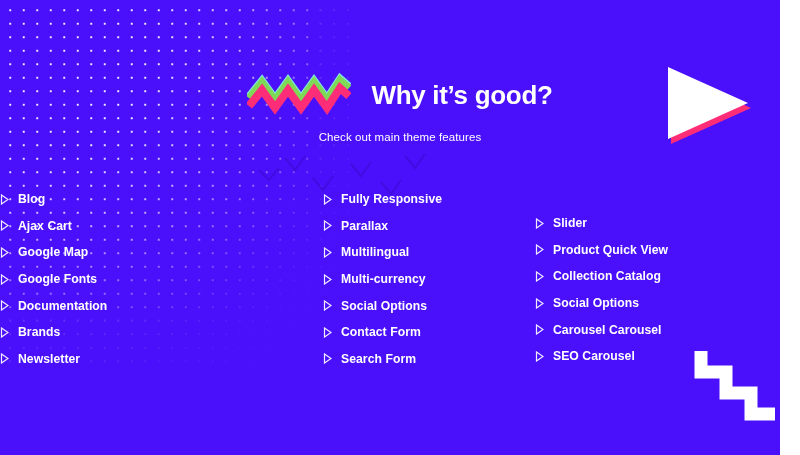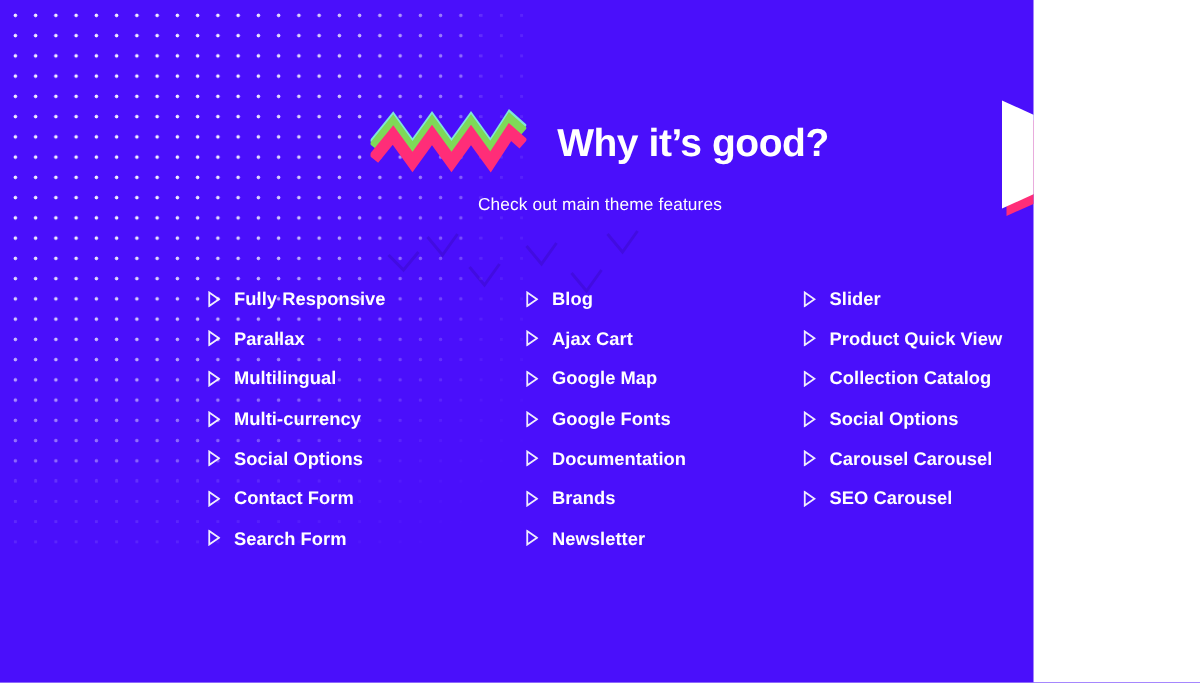--- a/index.html
+++ b/index.html
@@ -6,21 +6,21 @@
   * { margin:0; padding:0; box-sizing:border-box; }
 
   html, body {
     width:800px; height:455px;
     overflow:hidden;
     font-family:"Liberation Sans", sans-serif;
   }
 
   #stage {
     position:relative;
-    width:689px; height:455px;
+    width:780px; height:455px;
     background:#4a0ffb;
     overflow:hidden;
   }
 
   
   #dot-pattern {
     position:absolute;
     left:-10px; top:-10px;
     width:330px; height:330px;
     background-image:
@@ -117,21 +117,21 @@
   
   #features {
     position:absolute;
     left:0; top:186px;
     width:800px;
     display:flex;
   }
   .feature-column { position:relative; }
   #feature-column-0 { margin-left:138px; width:212px; }
   #feature-column-1 { width:185px; }
-  #feature-column-2 { width:200px; }
+  #feature-column-2 { width:200px;margin-top:24px; }
 
   .feature-item {
     display:flex;
     align-items:center;
     height:26.6px;
     gap:9px;
   }
   .bullet-icon {
     flex:0 0 auto;
     width:9px; height:11px;
@@ -198,20 +198,65 @@
       <polyline points="30,10 40,22 50,8"></polyline>
       <polyline points="58,30 68,42 78,28"></polyline>
       <polyline points="96,16 106,28 116,14"></polyline>
       <polyline points="126,34 136,46 146,32"></polyline>
       <polyline points="150,8 160,20 170,6"></polyline>
     </g>
   </svg>
 
   <div id="features">
 
+    <div class="feature-column" id="feature-column-1">
+      <div class="feature-item">
+        <svg class="bullet-icon" viewBox="0 0 9 11">
+            <polygon points="1.5,1 1.5,10 8,5.5" fill="none" stroke="#ffffff" stroke-width="1.2"></polygon>
+          </svg>
+        <span class="feature-label">Blog</span>
+      </div>
+      <div class="feature-item">
+        <svg class="bullet-icon" viewBox="0 0 9 11">
+            <polygon points="1.5,1 1.5,10 8,5.5" fill="none" stroke="#ffffff" stroke-width="1.2"></polygon>
+          </svg>
+        <span class="feature-label">Ajax Cart</span>
+      </div>
+      <div class="feature-item">
+        <svg class="bullet-icon" viewBox="0 0 9 11">
+            <polygon points="1.5,1 1.5,10 8,5.5" fill="none" stroke="#ffffff" stroke-width="1.2"></polygon>
+          </svg>
+        <span class="feature-label">Google Map</span>
+      </div>
+      <div class="feature-item">
+        <svg class="bullet-icon" viewBox="0 0 9 11">
+            <polygon points="1.5,1 1.5,10 8,5.5" fill="none" stroke="#ffffff" stroke-width="1.2"></polygon>
+          </svg>
+        <span class="feature-label">Google Fonts</span>
+      </div>
+      <div class="feature-item">
+        <svg class="bullet-icon" viewBox="0 0 9 11">
+            <polygon points="1.5,1 1.5,10 8,5.5" fill="none" stroke="#ffffff" stroke-width="1.2"></polygon>
+          </svg>
+        <span class="feature-label">Documentation</span>
+      </div>
+      <div class="feature-item">
+        <svg class="bullet-icon" viewBox="0 0 9 11">
+            <polygon points="1.5,1 1.5,10 8,5.5" fill="none" stroke="#ffffff" stroke-width="1.2"></polygon>
+          </svg>
+        <span class="feature-label">Brands</span>
+      </div>
+      <div class="feature-item">
+        <svg class="bullet-icon" viewBox="0 0 9 11">
+            <polygon points="1.5,1 1.5,10 8,5.5" fill="none" stroke="#ffffff" stroke-width="1.2"></polygon>
+          </svg>
+        <span class="feature-label">Newsletter</span>
+      </div>
+    </div>
+
     <div class="feature-column" id="feature-column-0">
       <div class="feature-item">
         <svg class="bullet-icon" viewBox="0 0 9 11">
             <polygon points="1.5,1 1.5,10 8,5.5" fill="none" stroke="#ffffff" stroke-width="1.2"></polygon>
           </svg>
         <span class="feature-label">Fully Responsive</span>
       </div>
       <div class="feature-item">
         <svg class="bullet-icon" viewBox="0 0 9 11">
             <polygon points="1.5,1 1.5,10 8,5.5" fill="none" stroke="#ffffff" stroke-width="1.2"></polygon>
@@ -243,99 +288,54 @@
         <span class="feature-label">Contact Form</span>
       </div>
       <div class="feature-item">
         <svg class="bullet-icon" viewBox="0 0 9 11">
             <polygon points="1.5,1 1.5,10 8,5.5" fill="none" stroke="#ffffff" stroke-width="1.2"></polygon>
           </svg>
         <span class="feature-label">Search Form</span>
       </div>
     </div>
 
-    <div class="feature-column" id="feature-column-1">
-      <div class="feature-item">
-        <svg class="bullet-icon" viewBox="0 0 9 11">
-            <polygon points="1.5,1 1.5,10 8,5.5" fill="none" stroke="#ffffff" stroke-width="1.2"></polygon>
-          </svg>
-        <span class="feature-label">Blog</span>
-      </div>
-      <div class="feature-item">
-        <svg class="bullet-icon" viewBox="0 0 9 11">
-            <polygon points="1.5,1 1.5,10 8,5.5" fill="none" stroke="#ffffff" stroke-width="1.2"></polygon>
-          </svg>
-        <span class="feature-label">Ajax Cart</span>
-      </div>
-      <div class="feature-item">
-        <svg class="bullet-icon" viewBox="0 0 9 11">
-            <polygon points="1.5,1 1.5,10 8,5.5" fill="none" stroke="#ffffff" stroke-width="1.2"></polygon>
-          </svg>
-        <span class="feature-label">Google Map</span>
-      </div>
-      <div class="feature-item">
-        <svg class="bullet-icon" viewBox="0 0 9 11">
-            <polygon points="1.5,1 1.5,10 8,5.5" fill="none" stroke="#ffffff" stroke-width="1.2"></polygon>
-          </svg>
-        <span class="feature-label">Google Fonts</span>
-      </div>
-      <div class="feature-item">
-        <svg class="bullet-icon" viewBox="0 0 9 11">
-            <polygon points="1.5,1 1.5,10 8,5.5" fill="none" stroke="#ffffff" stroke-width="1.2"></polygon>
-          </svg>
-        <span class="feature-label">Documentation</span>
-      </div>
-      <div class="feature-item">
-        <svg class="bullet-icon" viewBox="0 0 9 11">
-            <polygon points="1.5,1 1.5,10 8,5.5" fill="none" stroke="#ffffff" stroke-width="1.2"></polygon>
-          </svg>
-        <span class="feature-label">Brands</span>
-      </div>
-      <div class="feature-item">
-        <svg class="bullet-icon" viewBox="0 0 9 11">
-            <polygon points="1.5,1 1.5,10 8,5.5" fill="none" stroke="#ffffff" stroke-width="1.2"></polygon>
-          </svg>
-        <span class="feature-label">Newsletter</span>
+    <div class="feature-column" id="feature-column-2">
+      <div class="feature-item">
+        <svg class="bullet-icon" viewBox="0 0 9 11">
+            <polygon points="1.5,1 1.5,10 8,5.5" fill="none" stroke="#ffffff" stroke-width="1.2"></polygon>
+          </svg>
+        <span class="feature-label">Slider</span>
+      </div>
+      <div class="feature-item">
+        <svg class="bullet-icon" viewBox="0 0 9 11">
+            <polygon points="1.5,1 1.5,10 8,5.5" fill="none" stroke="#ffffff" stroke-width="1.2"></polygon>
+          </svg>
+        <span class="feature-label">Product Quick View</span>
+      </div>
+      <div class="feature-item">
+        <svg class="bullet-icon" viewBox="0 0 9 11">
+            <polygon points="1.5,1 1.5,10 8,5.5" fill="none" stroke="#ffffff" stroke-width="1.2"></polygon>
+          </svg>
+        <span class="feature-label">Collection Catalog</span>
+      </div>
+      <div class="feature-item">
+        <svg class="bullet-icon" viewBox="0 0 9 11">
+            <polygon points="1.5,1 1.5,10 8,5.5" fill="none" stroke="#ffffff" stroke-width="1.2"></polygon>
+          </svg>
+        <span class="feature-label">Social Options</span>
+      </div>
+      <div class="feature-item">
+        <svg class="bullet-icon" viewBox="0 0 9 11">
+            <polygon points="1.5,1 1.5,10 8,5.5" fill="none" stroke="#ffffff" stroke-width="1.2"></polygon>
+          </svg>
+        <span class="feature-label">Carousel Carousel</span>
+      </div>
+      <div class="feature-item">
+        <svg class="bullet-icon" viewBox="0 0 9 11">
+            <polygon points="1.5,1 1.5,10 8,5.5" fill="none" stroke="#ffffff" stroke-width="1.2"></polygon>
+          </svg>
+        <span class="feature-label">SEO Carousel</span>
       </div>
     </div>
 
-    <div class="feature-column" id="feature-column-2">
-      <div class="feature-item">
-        <svg class="bullet-icon" viewBox="0 0 9 11">
-            <polygon points="1.5,1 1.5,10 8,5.5" fill="none" stroke="#ffffff" stroke-width="1.2"></polygon>
-          </svg>
-        <span class="feature-label">Slider</span>
-      </div>
-      <div class="feature-item">
-        <svg class="bullet-icon" viewBox="0 0 9 11">
-            <polygon points="1.5,1 1.5,10 8,5.5" fill="none" stroke="#ffffff" stroke-width="1.2"></polygon>
-          </svg>
-        <span class="feature-label">Product Quick View</span>
-      </div>
-      <div class="feature-item">
-        <svg class="bullet-icon" viewBox="0 0 9 11">
-            <polygon points="1.5,1 1.5,10 8,5.5" fill="none" stroke="#ffffff" stroke-width="1.2"></polygon>
-          </svg>
-        <span class="feature-label">Collection Catalog</span>
-      </div>
-      <div class="feature-item">
-        <svg class="bullet-icon" viewBox="0 0 9 11">
-            <polygon points="1.5,1 1.5,10 8,5.5" fill="none" stroke="#ffffff" stroke-width="1.2"></polygon>
-          </svg>
-        <span class="feature-label">Social Options</span>
-      </div>
-      <div class="feature-item">
-        <svg class="bullet-icon" viewBox="0 0 9 11">
-            <polygon points="1.5,1 1.5,10 8,5.5" fill="none" stroke="#ffffff" stroke-width="1.2"></polygon>
-          </svg>
-        <span class="feature-label">Carousel Carousel</span>
-      </div>
-      <div class="feature-item">
-        <svg class="bullet-icon" viewBox="0 0 9 11">
-            <polygon points="1.5,1 1.5,10 8,5.5" fill="none" stroke="#ffffff" stroke-width="1.2"></polygon>
-          </svg>
-        <span class="feature-label">SEO Carousel</span>
-      </div>
-    </div>
-
   </div>
 
 </div>
 
 </body></html>

